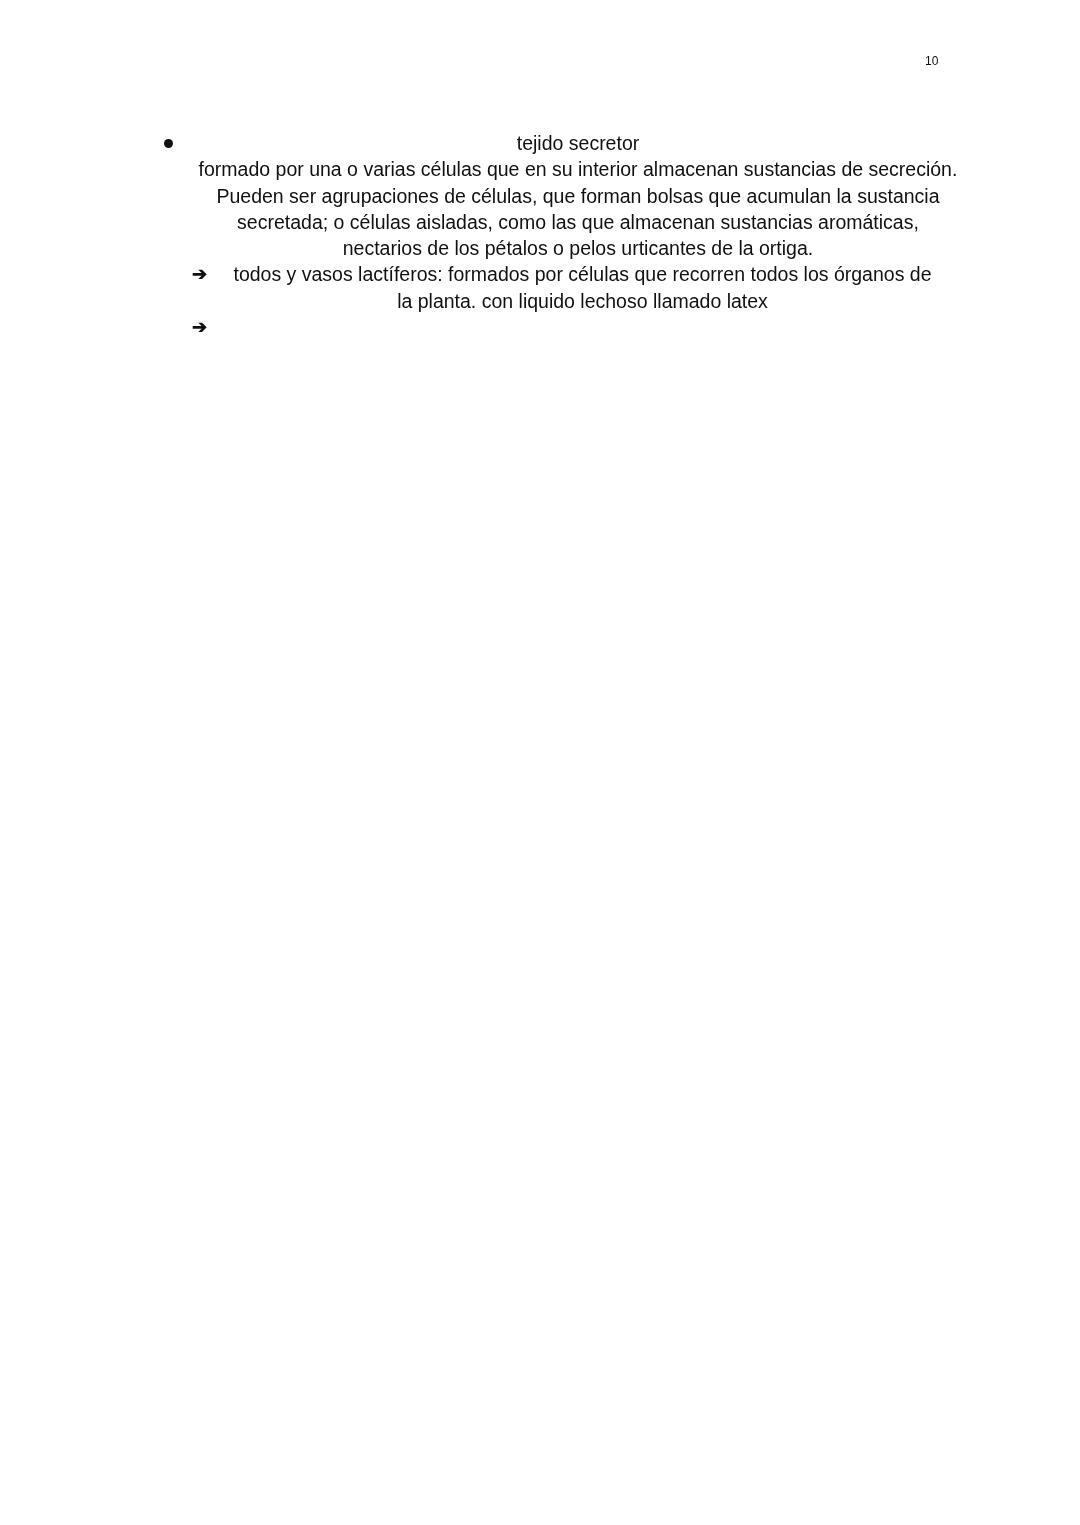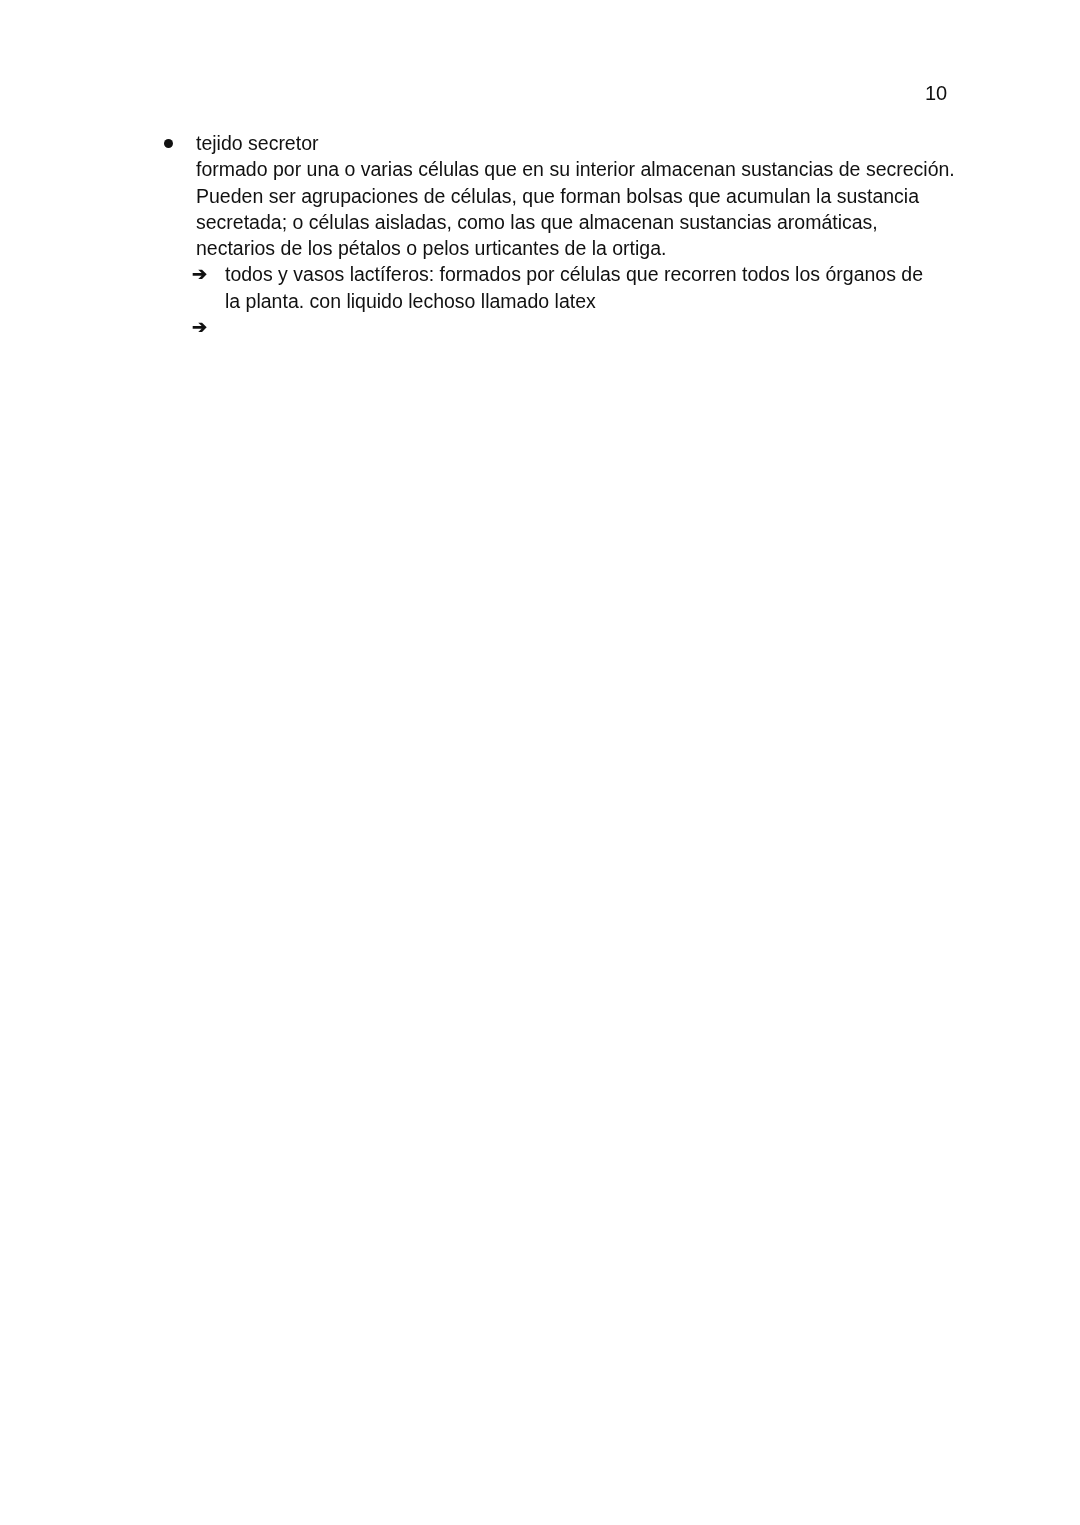--- a/index.html
+++ b/index.html
@@ -10,32 +10,33 @@
     body {
       width: 1080px;
       height: 1525px;
       position: relative;
       overflow: hidden;
       font-family: "Liberation Sans", sans-serif;
       color: #111111;
     }
     .page-number {
       position: absolute;
-      top: 80px;
+      top: 48px;
       left: 925px;
-      font-size: 20px;
+      font-size: 12px;
       line-height: 26px;
     }
     .content {
       position: absolute;
       top: 130px;
       left: 160px;
       width: 800px;
       font-size: 19.5px;
       line-height: 26.3px;
+      text-align: center;
     }
     .bullet-item {
       position: relative;
       padding-left: 36px;
     }
     .bullet-dot {
       position: absolute;
       left: 4px;
       top: 9px;
       width: 9px;

